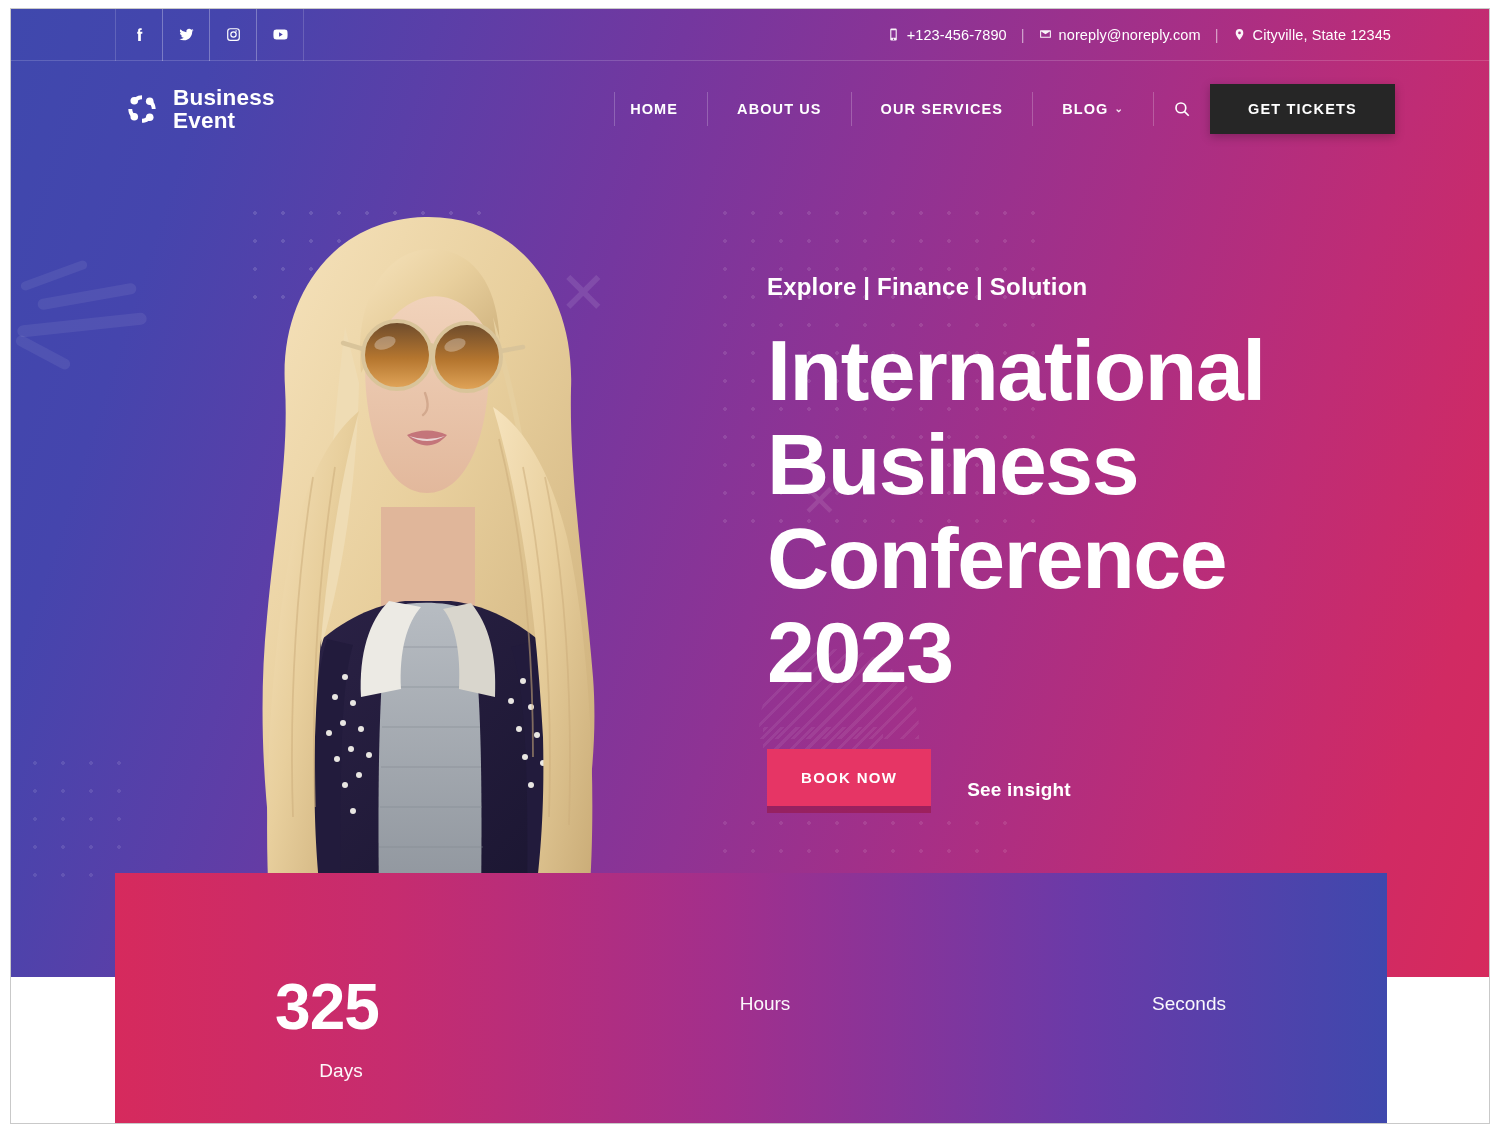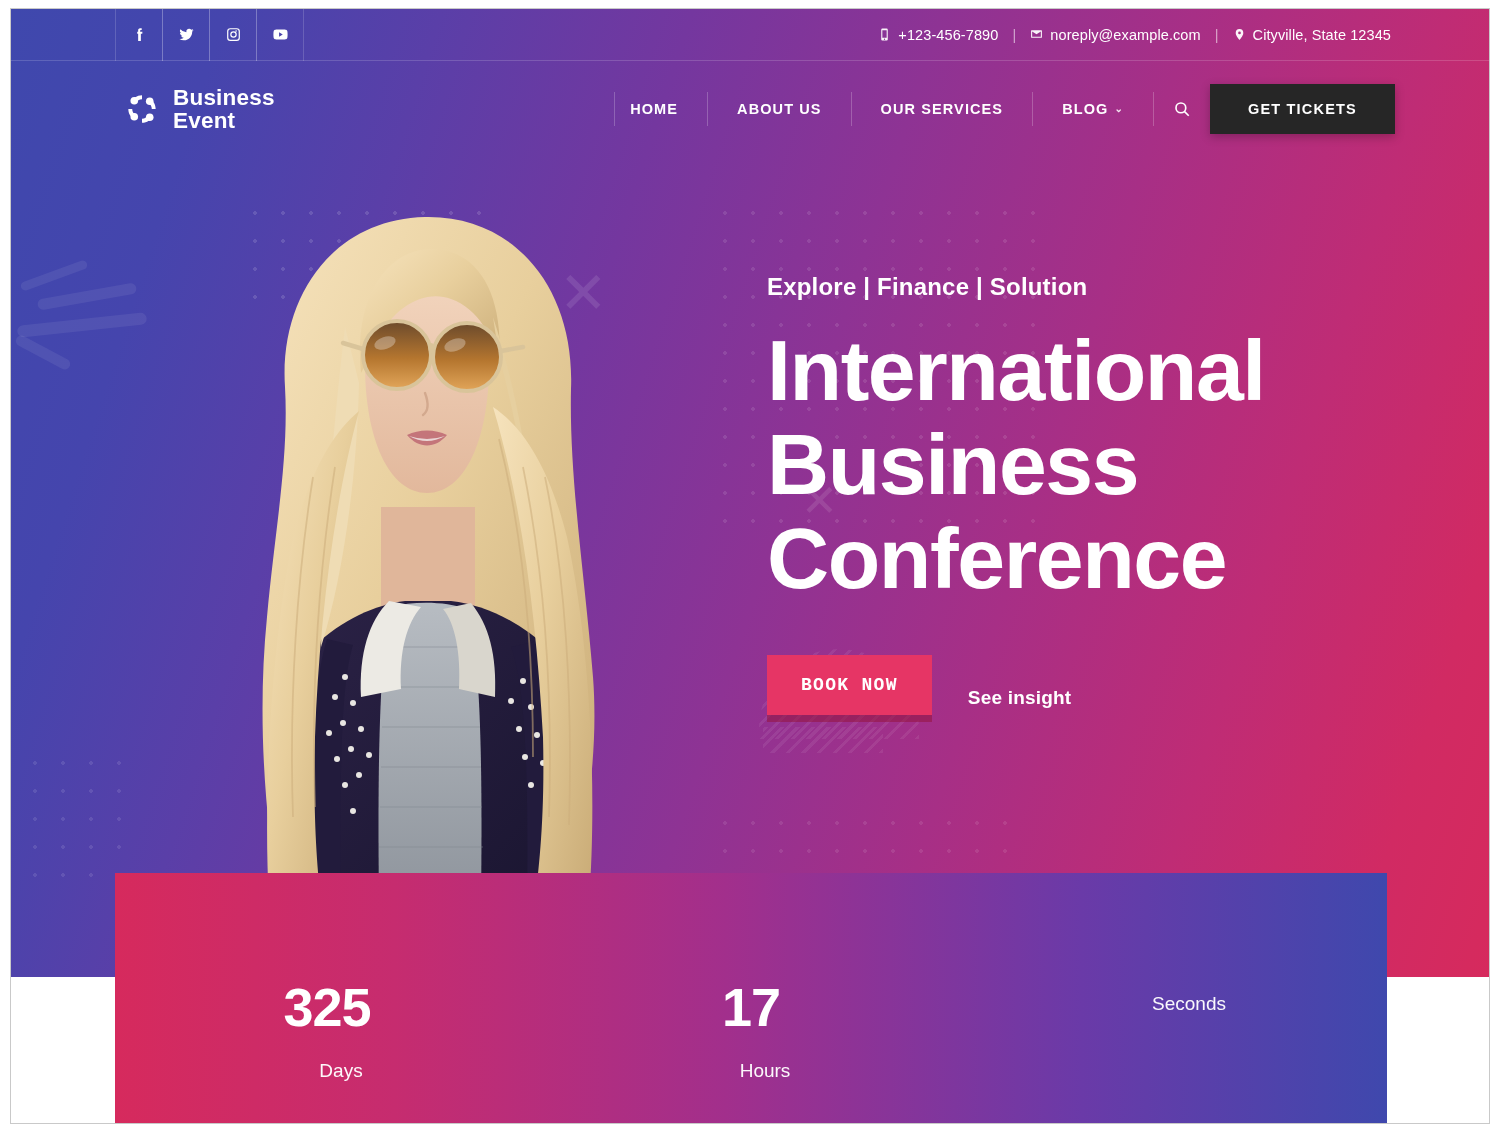--- a/index.html
+++ b/index.html
@@ -174,45 +174,44 @@
   .hero-title{
     color:#ffffff; font-weight:700;
     font-size:86px; line-height:94px;
     letter-spacing:-1.4px;
   }
   .hero-actions{
     margin-top:50px; display:flex; align-items:center; gap:36px;
   }
   .book-btn{
     background:#e63565; color:#fff;
-    font-size:18px; font-weight:700; letter-spacing:1.3px;
+    font-size:15px; font-weight:700; letter-spacing:1.3px;
     padding:20px 34px; border:none; cursor:pointer;
     text-transform:uppercase;
     box-shadow:0 7px 0 rgba(150,20,60,.55);
-    font-family:Liberation Mono, monospace;
   }
   .insight-link{
     color:#ffffff; font-size:19px; font-weight:700;
     letter-spacing:.2px; cursor:pointer; text-decoration:none;margin-top:25px;
   }
 
   
   .countdown{
     position:absolute;
     left:104px; top:864px;
     width:1272px; height:252px;
     background:linear-gradient(90deg,
       #d62a5d 0%, #c62c6f 22%, #a22f8c 48%, #6a3aa8 76%, #3f48ad 100%);
     display:flex; align-items:center;
   }
   .cd-cell{
     flex:1 1 0; text-align:center; color:#fff;
   }
   .cd-num{
-    font-size:54px; font-weight:700; line-height:86px;
+    font-size:64px; font-weight:700; line-height:86px;
     letter-spacing:-1px;
     margin-top:48px;
   }
   .cd-label{
     font-size:19px; font-weight:400; margin-top:10px; opacity:.97;padding-left:28px;
   }
 </style>
 </head>
 <body>
 
@@ -265,21 +264,21 @@
           <svg viewBox="0 0 24 24">
             <path d="M16 1H8a2 2 0 0 0-2 2v18a2 2 0 0 0 2 2h8a2 2 0 0 0 2-2V3a2 2 0 0 0-2-2zm-4 21a1.2 1.2 0 1 1 0-2.4 1.2 1.2 0 0 1 0 2.4zm4-4H8V4h8v14z"></path>
           </svg>
           <span>+123-456-7890</span>
         </span>
         <span class="sep">|</span>
         <span class="ci">
           <svg viewBox="0 0 24 24">
             <path d="M3 4h18a1 1 0 0 1 1 1v12a1 1 0 0 1-1 1H3a1 1 0 0 1-1-1V5a1 1 0 0 1 1-1zm1 2.6V16h16V6.6l-8 5-8-5z"></path>
           </svg>
-          <span>noreply@example.com</span>
+          <span>noreply@noreply.com</span>
         </span>
         <span class="sep">|</span>
         <span class="ci">
           <svg viewBox="0 0 24 24">
             <path d="M12 2a7 7 0 0 0-7 7c0 5.3 7 13 7 13s7-7.7 7-13a7 7 0 0 0-7-7zm0 9.5A2.5 2.5 0 1 1 12 6.5a2.5 2.5 0 0 1 0 5z"></path>
           </svg>
           <span>Cityville, State 12345</span>
         </span>
       </div>
     </div>
@@ -451,36 +450,36 @@
         </g>
       </svg>
     </div>
 
     <div class="hero-copy">
       <div class="eyebrow">Explore | Finance | Solution</div>
       <h1 class="hero-title">
         <span>International</span><br>
         <span>Business</span><br>
         <span>Conference</span><br>
+        <span>2023</span>
       </h1>
       <div class="hero-actions">
         <button class="book-btn">BOOK NOW</button>
         <a class="insight-link">See insight</a>
       </div>
     </div>
 
   </section>
 
   <section class="countdown">
     <div class="cd-cell">
       <div class="cd-num">325</div>
       <div class="cd-label">Days</div>
     </div>
     <div class="cd-cell">
-      <div class="cd-num">17</div>
       <div class="cd-label">Hours</div>
     </div>
     <div class="cd-cell">
       <div class="cd-label">Seconds</div>
     </div>
   </section>
 
 </div>
 </div>
 

